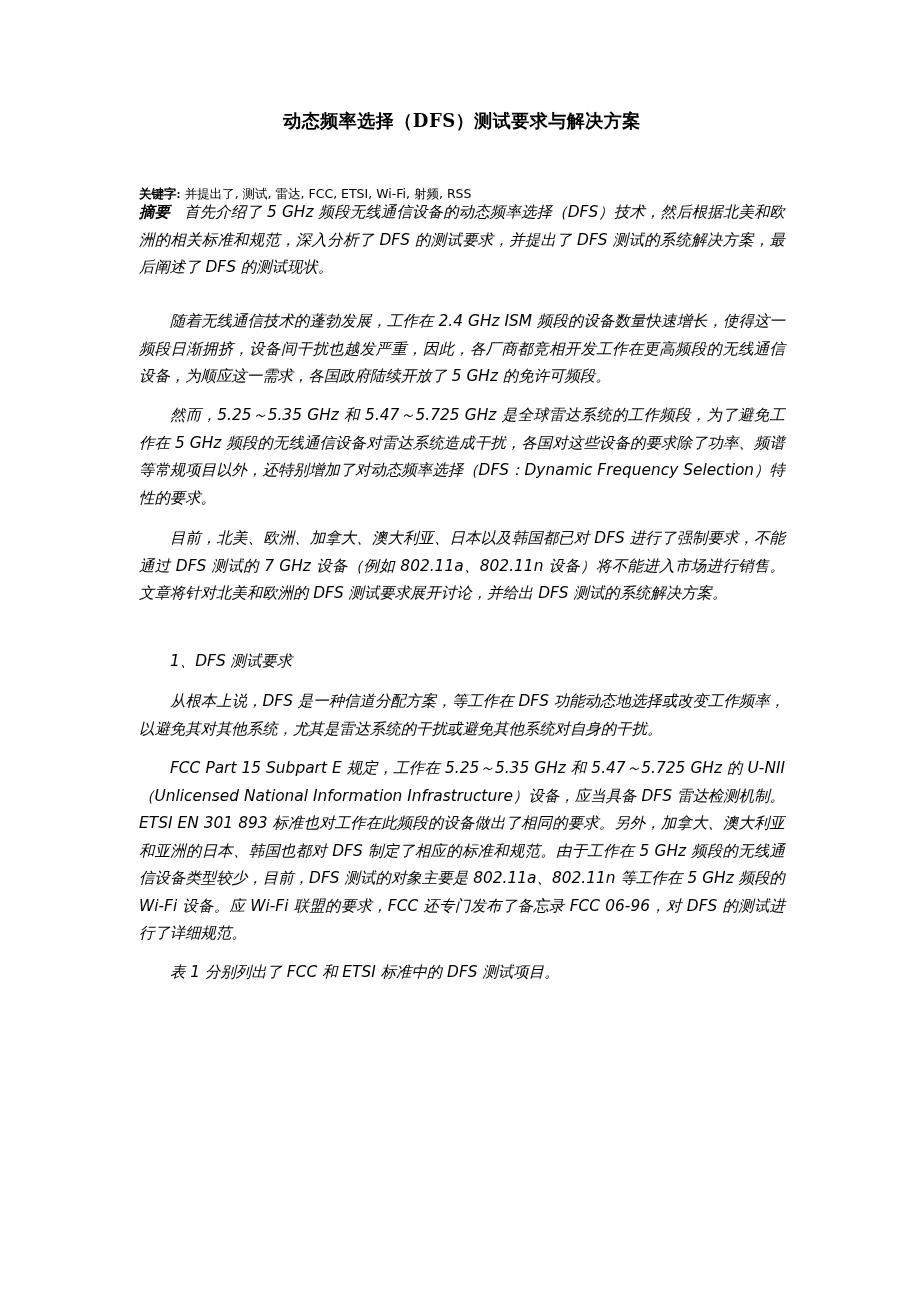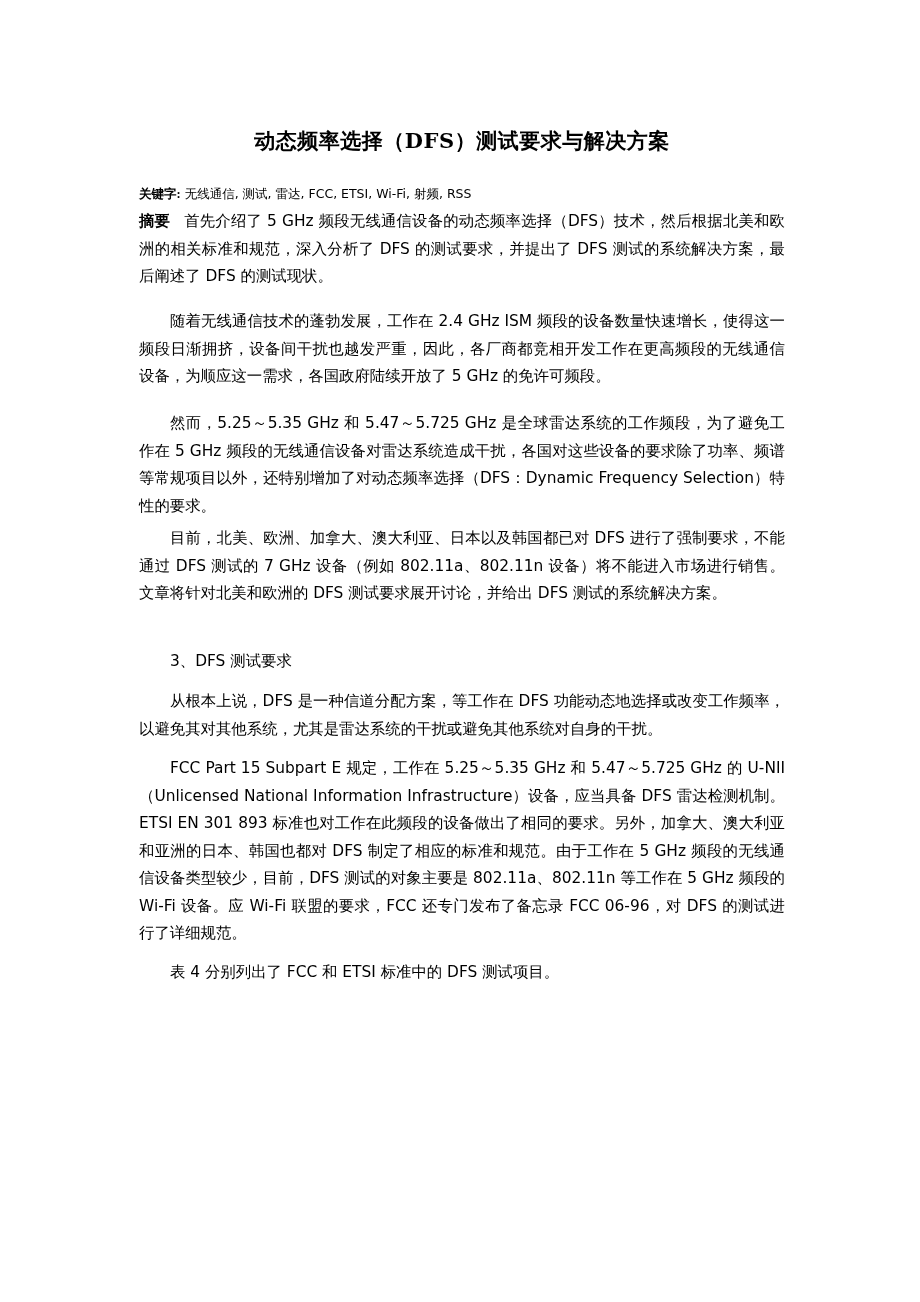--- a/index.html
+++ b/index.html
@@ -1,43 +1,43 @@
 <!DOCTYPE html>
 <html><head>
 <meta charset="utf-8">
 <style>
   html, body { margin: 0; padding: 0; background: #ffffff; }
   body { width: 920px; height: 1302px; position: relative; overflow: hidden;
          font-family: "DejaVu Sans", "Liberation Sans", sans-serif; color: #000; }
   .page { position: absolute; left: 139px; top: 0; width: 646px; }
-  .title { position: absolute; left: 0; top: 127px; width: 646px; text-align: center;
-           font-family: "DejaVu Serif", "Liberation Serif", serif; font-size: 21px; font-weight: bold;
+  .title { position: absolute; left: 0; top: 109px; width: 646px; text-align: center;
+           font-family: "DejaVu Serif", "Liberation Serif", serif; font-size: 18px; font-weight: bold;
            letter-spacing: 0.5px; }
   .keywords { position: absolute; left: 0; top: 186px; font-size: 12.5px; white-space: nowrap; }
   .keywords b { font-weight: bold; font-family: Liberation Serif, serif; }
   .para { position: absolute; left: 0; width: 646px; font-size: 15.4px; line-height: 27.5px;
           text-align: justify; }
-  .indent { text-indent: 31px; }
+  .indent { text-indent: 31px; font-style: italic; }
   .abstract-label { font-weight: bold; margin-right: 14px; }
 </style>
 </head>
 <body>
 
 <div class="page">
   <div class="title">动态频率选择（DFS）测试要求与解决方案</div>
 
   <div class="keywords">
     <b>关键字:</b>
-    <span>无线通信, 测试, 雷达, FCC, ETSI, Wi-Fi, 射频, RSS</span>
+    <span>并提出了, 测试, 雷达, FCC, ETSI, Wi-Fi, 射频, RSS</span>
   </div>
 
-  <div class="para" style="top:208px;">
+  <div class="para" style="top:199px;font-style:italic;">
     <span class="abstract-label">摘要</span><span>首先介绍了 5 GHz 频段无线通信设备的动态频率选择（DFS）技术，然后根据北美和欧洲的相关标准和规范，深入分析了 DFS 的测试要求，并提出了 DFS 测试的系统解决方案，最后阐述了 DFS 的测试现状。</span>
   </div>
 
   <div class="para indent" style="top:308px;">随着无线通信技术的蓬勃发展，工作在 2.4 GHz ISM 频段的设备数量快速增长，使得这一频段日渐拥挤，设备间干扰也越发严重，因此，各厂商都竞相开发工作在更高频段的无线通信设备，为顺应这一需求，各国政府陆续开放了 5 GHz 的免许可频段。</div>
-  <div class="para indent" style="top:402px;margin-top:8px;">然而，5.25～5.35 GHz 和 5.47～5.725 GHz 是全球雷达系统的工作频段，为了避免工作在 5 GHz 频段的无线通信设备对雷达系统造成干扰，各国对这些设备的要求除了功率、频谱等常规项目以外，还特别增加了对动态频率选择（DFS：Dynamic Frequency Selection）特性的要求。</div>
+  <div class="para indent" style="top:402px;">然而，5.25～5.35 GHz 和 5.47～5.725 GHz 是全球雷达系统的工作频段，为了避免工作在 5 GHz 频段的无线通信设备对雷达系统造成干扰，各国对这些设备的要求除了功率、频谱等常规项目以外，还特别增加了对动态频率选择（DFS：Dynamic Frequency Selection）特性的要求。</div>
   <div class="para indent" style="top:525px;">目前，北美、欧洲、加拿大、澳大利亚、日本以及韩国都已对 DFS 进行了强制要求，不能通过 DFS 测试的 7 GHz 设备（例如 802.11a、802.11n 设备）将不能进入市场进行销售。文章将针对北美和欧洲的 DFS 测试要求展开讨论，并给出 DFS 测试的系统解决方案。</div>
-  <div class="para indent" style="top:648px;">3、DFS 测试要求</div>
+  <div class="para indent" style="top:648px;">1、DFS 测试要求</div>
   <div class="para indent" style="top:688px;">从根本上说，DFS 是一种信道分配方案，等工作在 DFS 功能动态地选择或改变工作频率，以避免其对其他系统，尤其是雷达系统的干扰或避免其他系统对自身的干扰。</div>
   <div class="para indent" style="top:755px;">FCC Part 15 Subpart E 规定，工作在 5.25～5.35 GHz 和 5.47～5.725 GHz 的 U-NII（Unlicensed National Information Infrastructure）设备，应当具备 DFS 雷达检测机制。ETSI EN 301 893 标准也对工作在此频段的设备做出了相同的要求。另外，加拿大、澳大利亚和亚洲的日本、韩国也都对 DFS 制定了相应的标准和规范。由于工作在 5 GHz 频段的无线通信设备类型较少，目前，DFS 测试的对象主要是 802.11a、802.11n 等工作在 5 GHz 频段的 Wi-Fi 设备。应 Wi-Fi 联盟的要求，FCC 还专门发布了备忘录 FCC 06-96，对 DFS 的测试进行了详细规范。</div>
-  <div class="para indent" style="top:959px;">表 4 分别列出了 FCC 和 ETSI 标准中的 DFS 测试项目。</div>
+  <div class="para indent" style="top:959px;">表 1 分别列出了 FCC 和 ETSI 标准中的 DFS 测试项目。</div>
 </div>
 
 </body></html>

